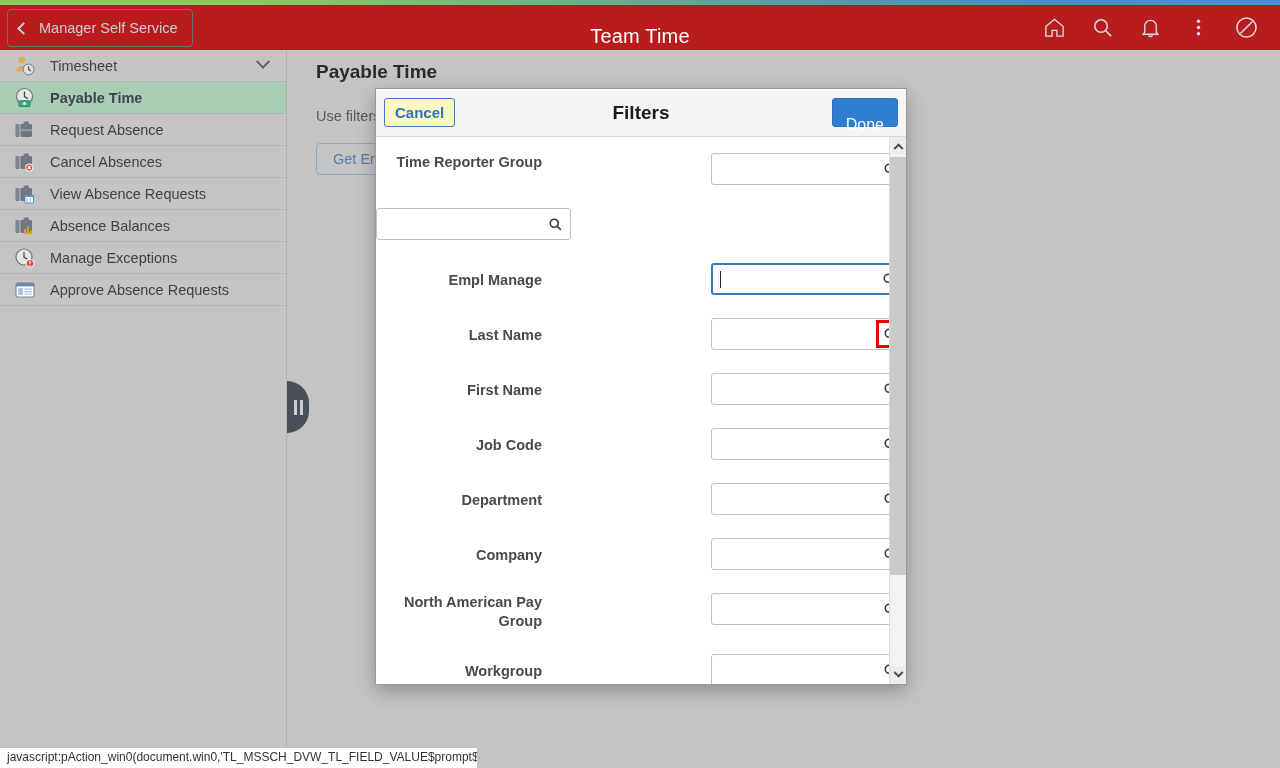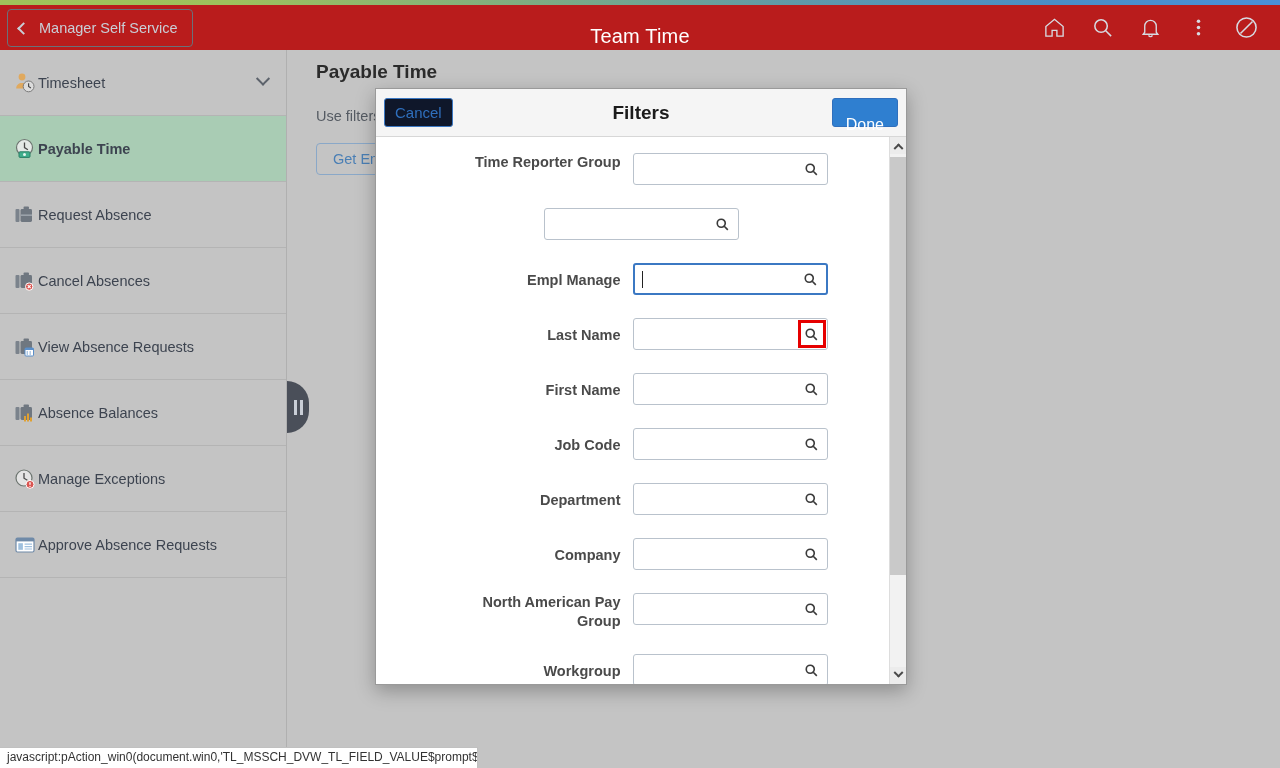--- a/index.html
+++ b/index.html
@@ -50,22 +50,22 @@
   .hicon svg { display: block; }
 
   
   .sidebar {
     position: absolute; top: 50px; left: 0; width: 287px; height: 718px;
     background: #c4c4c4;
     border-right: 1px solid #b0b0b0;
     z-index: 20;
   }
   .side-item {
-    position: relative; height: 66px; display: flex; align-items: center;
-    padding-left: 12px; 
+    position: relative; height: 32px; display: flex; align-items: center;
+    padding-left: 12px; gap: 12px;
     border-bottom: 1px solid #b4b4b4;
     color: #3d4450; font-size: 14.5px; cursor: pointer;
   }
   .side-item.active { background: #a9ccb4; font-weight: bold; }
   .side-item .ico { width: 26px; height: 26px; flex: 0 0 26px;
     display: flex; align-items: center; justify-content: center; }
   .side-item .chev-d { position: absolute; right: 18px; width: 10px; height: 10px;
     border-right: 2px solid #5c626b; border-bottom: 2px solid #5c626b;
     transform: rotate(45deg) translate(-3px,-3px); }
 
@@ -109,36 +109,36 @@
     position: relative; height: 48px; flex: 0 0 48px;
     background: #f5f5f5; border-bottom: 1px solid #d7d7d7;
     display: flex; align-items: center;
   }
   .modal-title {
     position: absolute; left: 0; right: 0; text-align: center;
     font-size: 19px; font-weight: bold; color: #1b1b1b;
   }
   .btn-cancel {
     position: absolute; left: 8px; height: 29px; padding: 0 10px;
-    border: 1px solid #3b78c3; border-radius: 3px; background: #0f172a;
-    color: #2f6fbd; font-size: 15px; cursor: pointer; line-height: 27px;
+    border: 1px solid #3b78c3; border-radius: 3px; background: #fef9c3;
+    color: #2f6fbd; font-size: 15px; cursor: pointer; line-height: 27px; font-weight: bold;
   }
   .btn-done {
     position: absolute; right: 8px; height: 29px; padding: 12px 13px;
     border: 1px solid #2f6fbd; border-radius: 3px; background: #2f7fd0;
     color: #ffffff; font-size: 16px; cursor: pointer; line-height: 27px;
   }
 
   .modal-body {
     position: relative; flex: 1 1 auto; overflow: hidden;
     background: #ffffff;
   }
   .fields { padding: 16px 0 10px 0; }
   .field-row {
-    display: flex; align-items: flex-start; justify-content: center;
+    display: flex; align-items: flex-start; justify-content: space-between;
     margin-bottom: 23px;
   }
   .field-label {
     width: 178px; flex: 0 0 178px; text-align: right; padding-right: 12px;
     font-size: 14.5px; font-weight: bold; color: #4a4a4a; line-height: 19px;
     padding-top: 8px;
   }
   .field-label.two-line { padding-top: 0px; }
   .field-input-wrap {
     position: relative; width: 195px; height: 32px;

